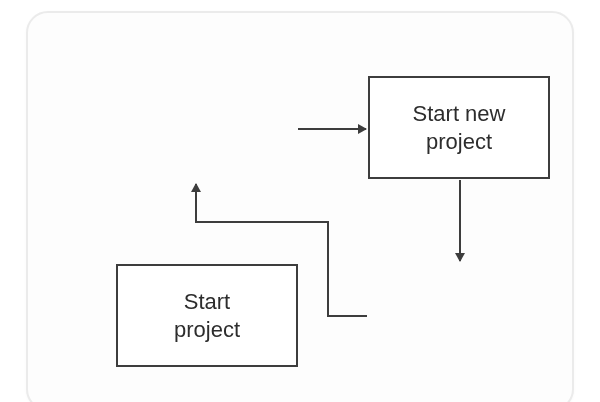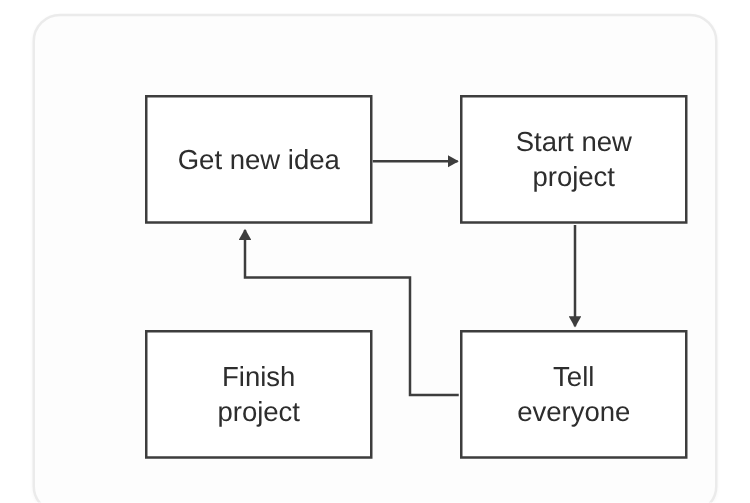--- a/index.html
+++ b/index.html
@@ -79,33 +79,26 @@
       <defs>
         <marker id="ah" markerUnits="userSpaceOnUse" markerWidth="10" markerHeight="10" refX="8" refY="5" orient="auto">
           <path class="arrowhead" d="M0,0 L9,5 L0,10 Z"></path>
         </marker>
       </defs>
       <path class="arrow-line" d="M270,116 L338,116" marker-end="url(#ah)"></path>
       <path class="arrow-line" d="M432,167 L432,248" marker-end="url(#ah)"></path>
       <path class="arrow-line" d="M339,303 L300,303 L300,209 L168,209 L168,171" marker-end="url(#ah)"></path>
     </svg>
 
-    <div class="node node-get-new-idea">
-      <span class="node-label">Get new idea</span>
-    </div>
 
     <div class="node node-start-project">
       <span class="node-label">Start new
 project</span>
     </div>
 
     <div class="node node-finish-project">
-      <span class="node-label">Finish
+      <span class="node-label">Start
 project</span>
     </div>
 
-    <div class="node node-tell-everyone">
-      <span class="node-label">Tell
-everyone</span>
-    </div>
 
   </div>
 </div>
 
 </body></html>

